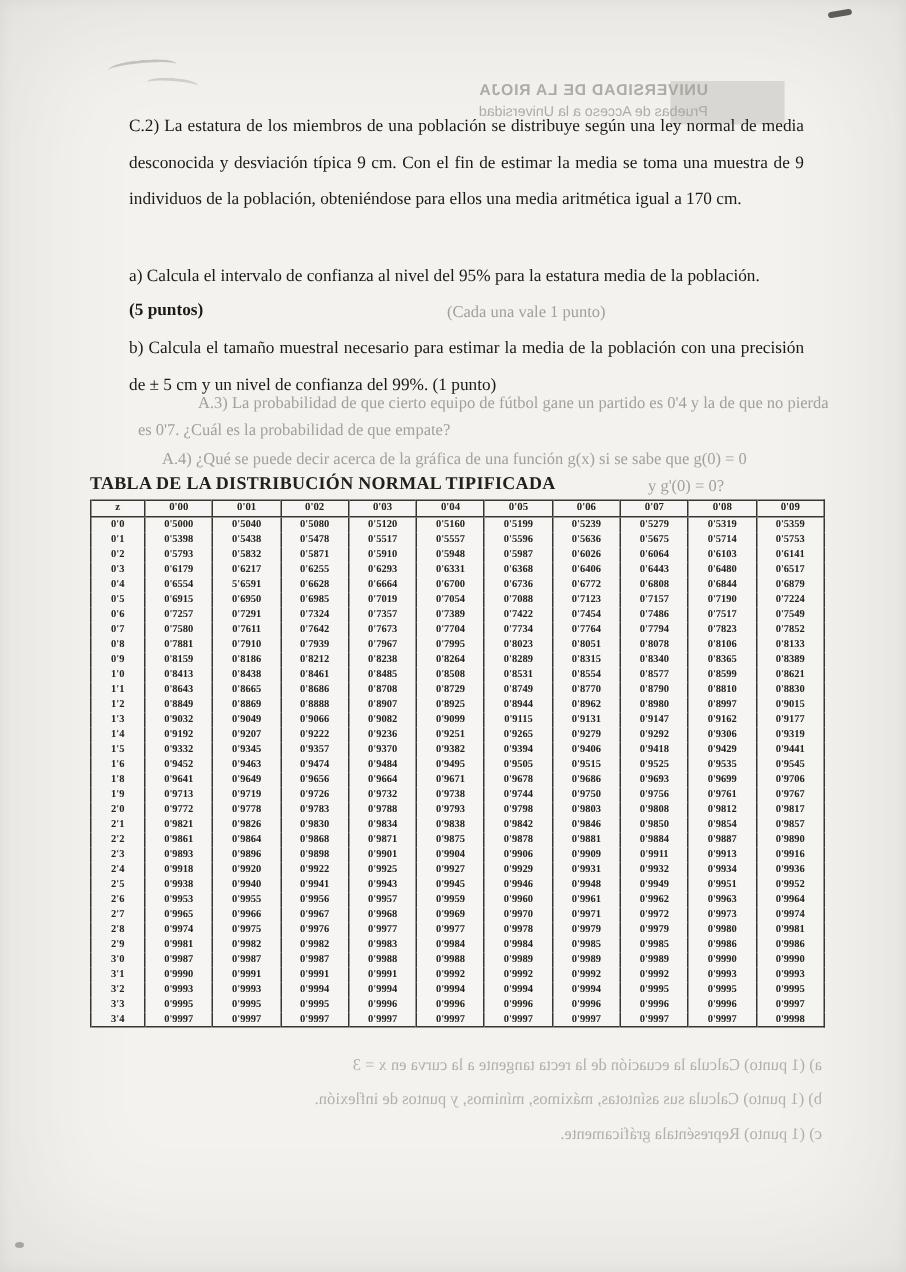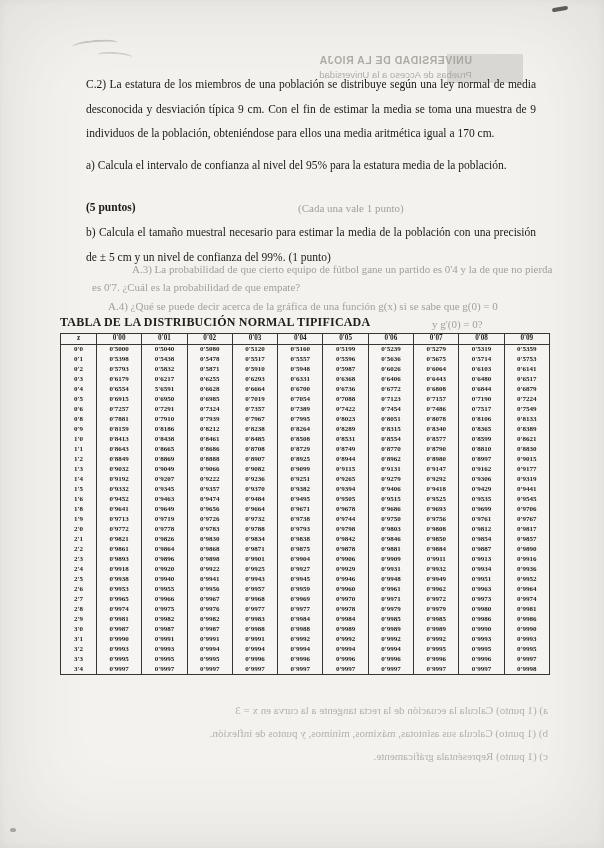--- a/index.html
+++ b/index.html
@@ -44,21 +44,21 @@
   .bm4 { left:432px; top:318px; }
   .bbot { left:70px; width:478px; text-align:left; transform:scaleX(-1); opacity:.8; }
   .bb0 { top:704px; }
   .bb1 { top:727px; }
   .bb2 { top:750px; }
 
   
   .tblock { position:absolute; left:86px; width:450px; font-size:11.5px;
             line-height:24.5px; color:#1d1a15; }
   .p1 { top:72px; text-align:justify; }
-  .pa { top:153px; white-space:nowrap; }
+  .pa { top:172px; white-space:nowrap; }
   .pp { top:195px; font-weight:bold; }
   .pb { top:220px; text-align:justify; }
   .tblock b { font-weight:normal; }
 
   
   .table-title { position:absolute; left:60px; top:315px; font-size:12px;
                  font-weight:bold; letter-spacing:.2px; color:#23201b; }
   .ztable { position:absolute; left:60px; top:333px; width:490px;
             border-collapse:collapse; table-layout:fixed;
             border:1.5px solid #3a362f; background:rgba(255,255,255,.25); }
@@ -216,20 +216,33 @@
           <td>0'7324</td>
           <td>0'7357</td>
           <td>0'7389</td>
           <td>0'7422</td>
           <td>0'7454</td>
           <td>0'7486</td>
           <td>0'7517</td>
           <td>0'7549</td>
         </tr>
         <tr>
+          <td>0'7</td>
+          <td>0'7580</td>
+          <td>0'7611</td>
+          <td>0'7642</td>
+          <td>0'7673</td>
+          <td>0'7704</td>
+          <td>0'7734</td>
+          <td>0'7764</td>
+          <td>0'7794</td>
+          <td>0'7823</td>
+          <td>0'7852</td>
+        </tr>
+        <tr>
           <td>0'8</td>
           <td>0'7881</td>
           <td>0'7910</td>
           <td>0'7939</td>
           <td>0'7967</td>
           <td>0'7995</td>
           <td>0'8023</td>
           <td>0'8051</td>
           <td>0'8078</td>
           <td>0'8106</td>

